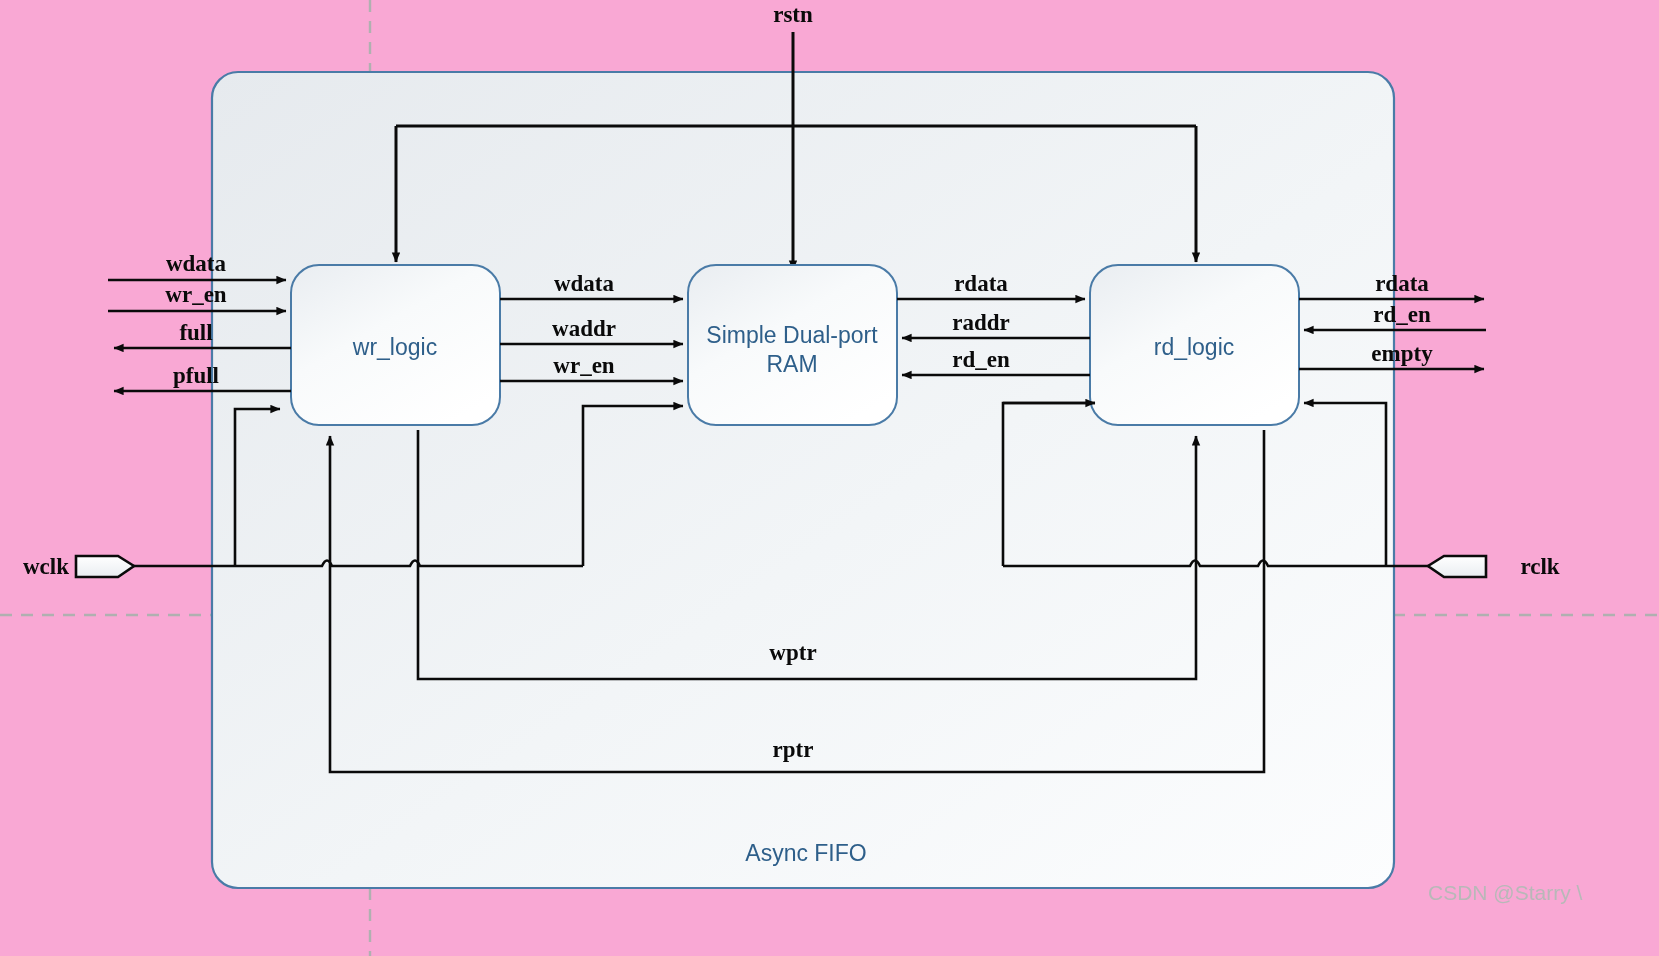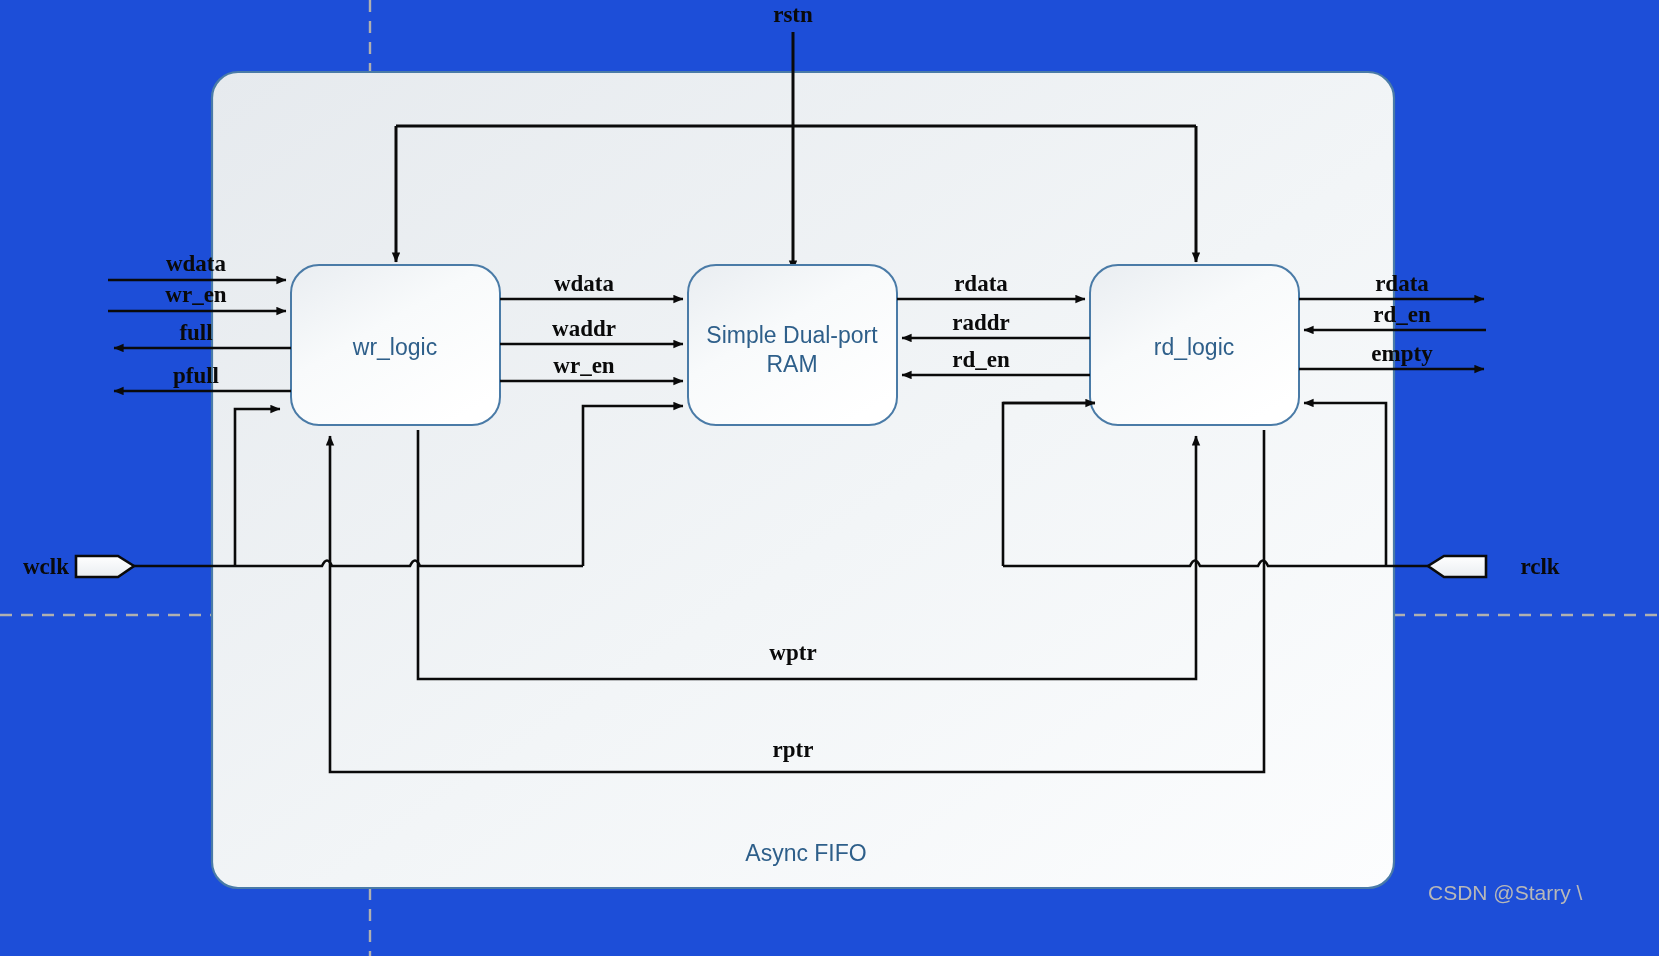--- a/index.html
+++ b/index.html
@@ -4,21 +4,21 @@
 <style>
   html, body {
     margin: 0;
     padding: 0;
     background: #ffffff;
   }
   #stage {
     position: relative;
     width: 1659px;
     height: 956px;
-    background: #1d4ed8;
+    background: #f9a8d4;
     overflow: hidden;
     font-family: "Liberation Sans", sans-serif;
   }
   svg.diagram {
     position: absolute;
     left: 0;
     top: 0;
     width: 1659px;
     height: 956px;
   }

